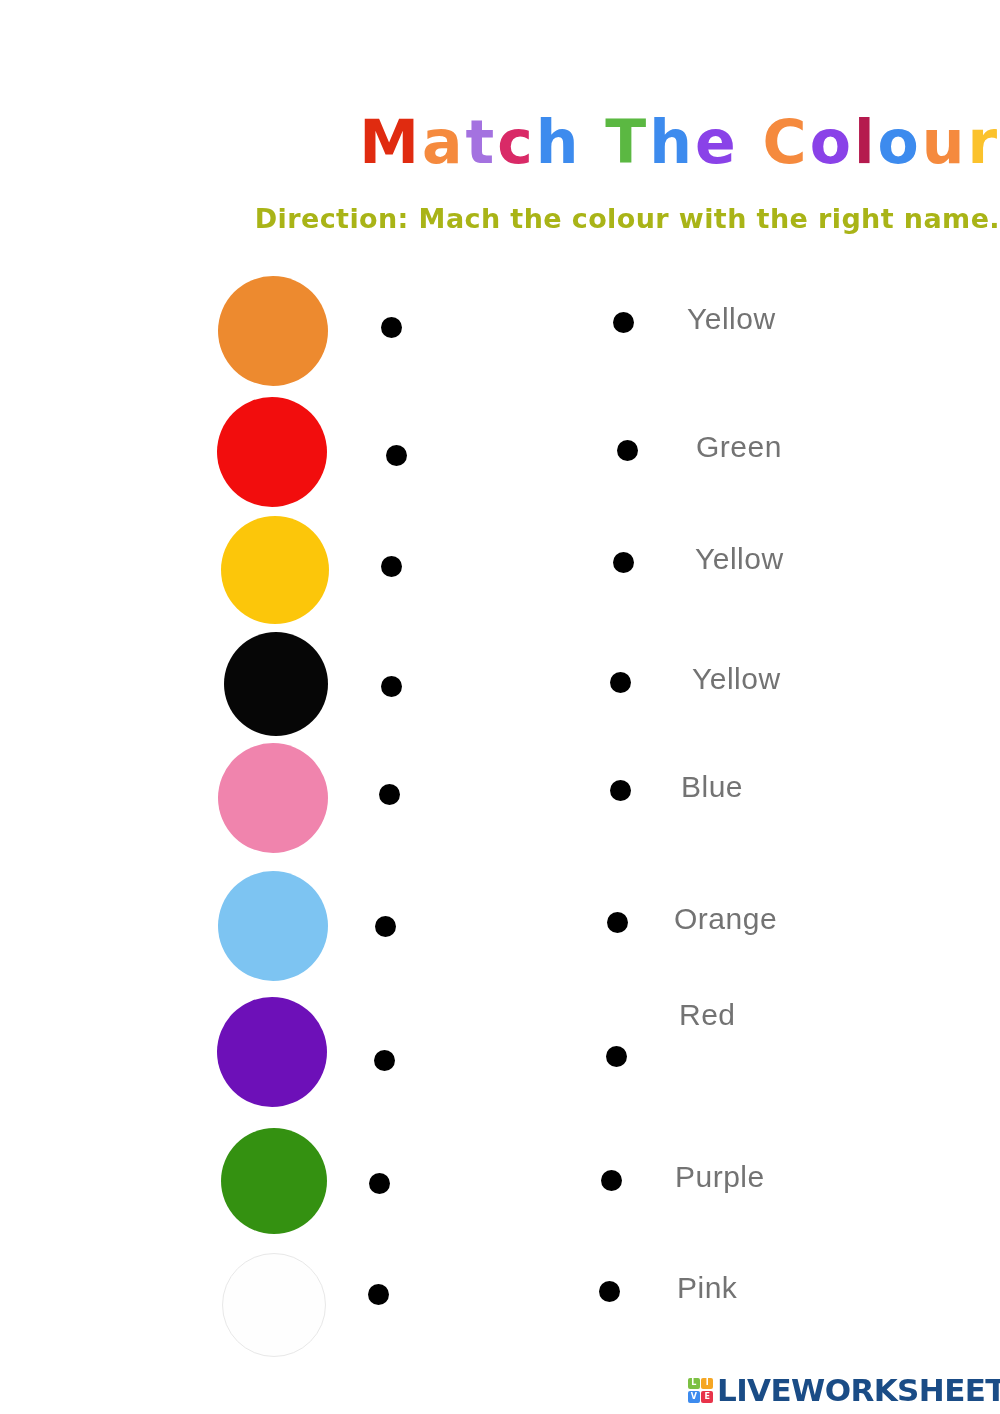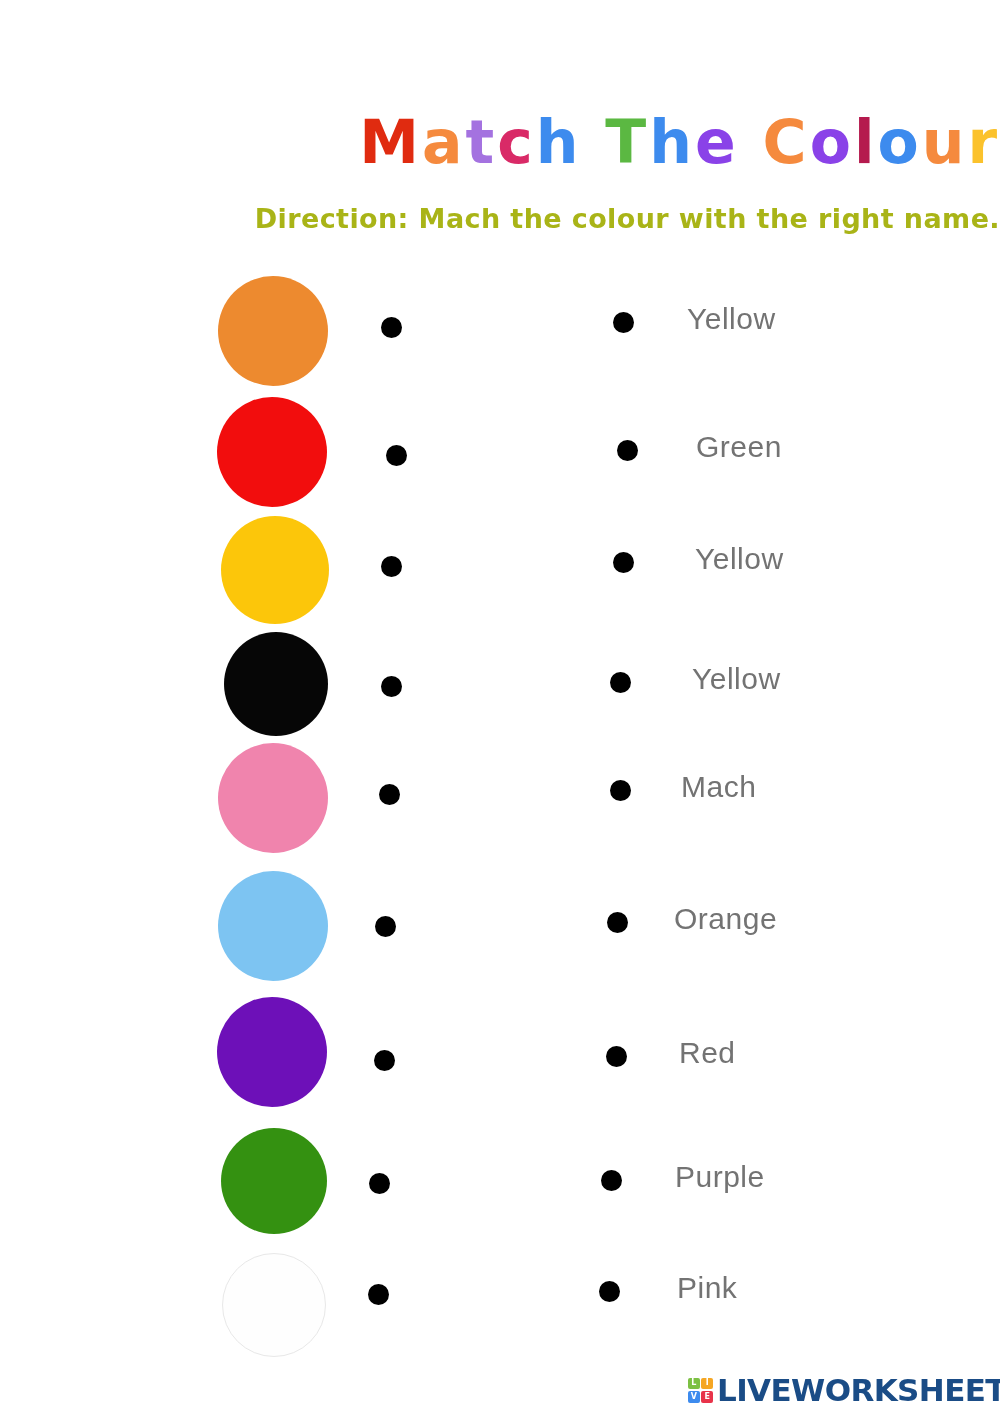--- a/index.html
+++ b/index.html
@@ -155,27 +155,27 @@
       <div class="dot" style="left: 617px; top: 164px; background: rgb(0, 0, 0);"></div>
       <div class="name-label" style="left: 696px; top: 156px;">Green</div>
       <div class="dot" style="left: 381px; top: 280px; background: rgb(0, 0, 0);"></div>
       <div class="dot" style="left: 613px; top: 276px; background: rgb(0, 0, 0);"></div>
       <div class="name-label" style="left: 695px; top: 268px;">Yellow</div>
       <div class="dot" style="left: 381px; top: 400px; background: rgb(0, 0, 0);"></div>
       <div class="dot" style="left: 610px; top: 396px; background: rgb(0, 0, 0);"></div>
       <div class="name-label" style="left: 692px; top: 388px;">Yellow</div>
       <div class="dot" style="left: 379px; top: 508px; background: rgb(0, 0, 0);"></div>
       <div class="dot" style="left: 610px; top: 504px; background: rgb(0, 0, 0);"></div>
-      <div class="name-label" style="left: 681px; top: 496px;">Mach</div>
+      <div class="name-label" style="left: 681px; top: 496px;">Blue</div>
       <div class="dot" style="left: 375px; top: 640px; background: rgb(0, 0, 0);"></div>
       <div class="dot" style="left: 607px; top: 636px; background: rgb(0, 0, 0);"></div>
       <div class="name-label" style="left: 674px; top: 628px;">Orange</div>
       <div class="dot" style="left: 374px; top: 774px; background: rgb(0, 0, 0);"></div>
       <div class="dot" style="left: 606px; top: 770px; background: rgb(0, 0, 0);"></div>
-      <div class="name-label" style="left: 679px; top: 762px;">Red</div>
+      <div class="name-label" style="left: 679px; top: 724px;">Red</div>
       <div class="dot" style="left: 369px; top: 897px; background: rgb(0, 0, 0);"></div>
       <div class="dot" style="left: 601px; top: 894px; background: rgb(0, 0, 0);"></div>
       <div class="name-label" style="left: 675px; top: 886px;">Purple</div>
       <div class="dot" style="left: 368px; top: 1008px; background: rgb(0, 0, 0);"></div>
       <div class="dot" style="left: 599px; top: 1005px; background: rgb(0, 0, 0);"></div>
       <div class="name-label" style="left: 677px; top: 997px; text-align: center;">Pink</div>
     </div>
 
   <div class="logo">
     <div class="logo-mark">

